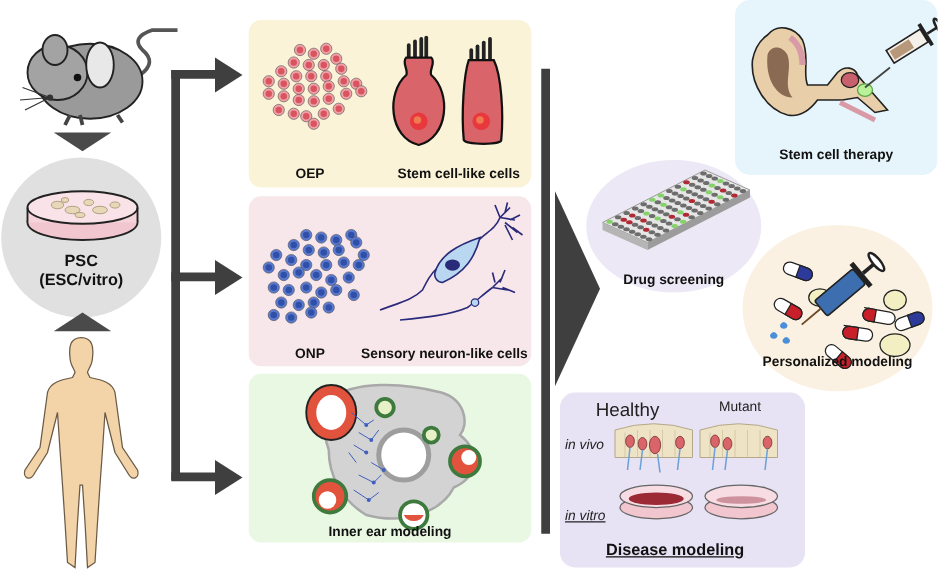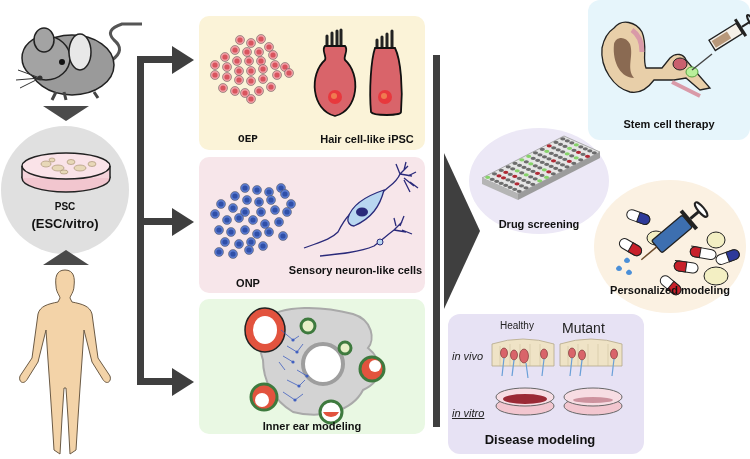--- a/index.html
+++ b/index.html
@@ -35,21 +35,21 @@
   <g fill="#e8d8b8" stroke="#a08a6a" stroke-width="0.6">
     <ellipse cx="30" cy="14" rx="5" ry="3"></ellipse>
       <ellipse cx="42" cy="18" rx="6" ry="3"></ellipse>
     <ellipse cx="55" cy="12" rx="4" ry="2.5"></ellipse>
       <ellipse cx="64" cy="18" rx="6" ry="3"></ellipse>
     <ellipse cx="76" cy="14" rx="4" ry="2.5"></ellipse>
       <ellipse cx="48" cy="22" rx="4" ry="2"></ellipse>
     <ellipse cx="36" cy="10" rx="3" ry="2"></ellipse>
   </g>
 </svg>
-<div class="lbl" style="left:0;width:130px;top:201px;font-size:10px;">PSC</div>
+<div class="lbl" style="left:0;width:130px;top:201px;font-size:13px;">PSC</div>
 <div class="lbl" style="left:0;width:130px;top:216px;font-size:13px;">(ESC/vitro)</div>
 
 <div class="abs" style="left:43px;top:250px;width:0;height:0;border-left:23px solid transparent;border-right:23px solid transparent;border-bottom:15px solid #4a4a4a;"></div>
 <svg style="left:8px;top:268px" width="115" height="190" viewBox="0 0 115 190">
   <path d="M57 2 C48 2 47 10 48 18 C48 24 52 28 52 30 L50 34 C40 36 32 38 30 46 L24 90 L12 108 C10 114 16 118 20 110 L30 94 L38 62 L40 92 L42 120 L44 150 L46 182 L52 186 L54 150 L56 120 L58 120 L60 150 L62 186 L68 182 L70 150 L72 120 L74 92 L76 62 L84 94 L94 110 C98 118 104 114 102 108 L90 90 L84 46 C82 38 74 36 64 34 L62 30 C62 28 66 24 66 18 C67 10 66 2 57 2 Z" fill="#f3d3a8" stroke="#6b5a45" stroke-width="1"></path>
 </svg>
 
 <div class="abs" style="left:137px;top:56px;width:7px;height:328px;background:#3f3f3f;"></div>
 <div class="abs" style="left:137px;top:56px;width:40px;height:7px;background:#3f3f3f;"></div>
 <div class="abs" style="left:172px;top:46px;width:0;height:0;border-top:14px solid transparent;border-bottom:14px solid transparent;border-left:22px solid #3f3f3f;"></div>
@@ -200,22 +200,22 @@
       <line x1="72" y1="18" x2="72" y2="4"></line>
       <line x1="77" y1="18" x2="77" y2="1"></line>
   </g>
   <path d="M10 16 L30 16 C34 20 28 26 30 30 C46 44 44 80 20 86 C-4 80 -6 44 10 30 C12 26 6 20 10 16 Z" fill="#d9646a" stroke="#111" stroke-width="1.8"></path>
   <circle cx="20" cy="67" r="7" fill="#e8383d"></circle>
     <circle cx="19" cy="66" r="3" fill="#f07a50"></circle>
   <path d="M60 18 L80 18 C86 30 88 60 86 82 C86 86 58 86 56 82 C54 60 56 30 60 18 Z" fill="#d9646a" stroke="#111" stroke-width="1.8"></path>
   <circle cx="70" cy="67" r="7" fill="#e8383d"></circle>
     <circle cx="69" cy="66" r="3" fill="#f07a50"></circle>
 </svg>
-<div class="lbl" style="left:228px;top:133px;width:40px;font-family:Liberation Mono, monospace;">OEP</div>
-<div class="lbl" style="left:312px;top:133px;width:110px;">Hair cell-like iPSC</div>
+<div class="lbl" style="left:228px;top:133px;width:40px;">OEP</div>
+<div class="lbl" style="left:312px;top:133px;width:110px;">Stem cell-like cells</div>
 
 <div class="panel" style="left:199px;top:157px;width:226px;height:136px;background:#f7e6ea;"></div>
 <svg id="onp-cells" style="left:205px;top:184px" width="90" height="80" viewBox="0 0 90 80">
     <g>
       <circle cx="40" cy="4" r="4.5" fill="#5a7ad0" stroke="#555" stroke-width="0.5"></circle>
       <circle cx="40" cy="4" r="2.6" fill="#2f4fa8"></circle>
     </g>
     <g>
       <circle cx="52" cy="6" r="4.5" fill="#5a7ad0" stroke="#555" stroke-width="0.5"></circle>
       <circle cx="52" cy="6" r="2.6" fill="#2f4fa8"></circle>
@@ -359,21 +359,21 @@
     <path d="M80 35 C88 26 96 24 100 14"></path>
     <path d="M100 14 L108 6 M100 14 L112 16 M104 10 L106 2 M108 16 L116 12 M100 14 L96 4 M104 18 L114 26 M110 22 L118 28 M104 20 L110 32"></path>
     <path d="M20 96 C40 94 60 92 74 86 C82 80 86 76 94 70"></path>
     <path d="M94 70 L102 62 M94 70 L106 72 M100 66 L104 56 M102 70 L112 74 M96 66 L94 58"></path>
   </g>
   <path d="M48 58 C52 44 66 36 84 30 C80 46 72 58 54 66 C50 66 47 62 48 58 Z" fill="#b9d7f0" stroke="#2a2a7a" stroke-width="1.3"></path>
   <ellipse cx="62" cy="52" rx="6" ry="4.5" fill="#2a2a7a"></ellipse>
   <circle cx="80" cy="82" r="3" fill="#b9d7f0" stroke="#2a2a7a" stroke-width="1"></circle>
 </svg>
 <div class="lbl" style="left:228px;top:277px;width:40px;text-align:center;">ONP</div>
-<div class="lbl" style="left:283px;top:264px;width:145px;">Sensory neuron-like cells</div>
+<div class="lbl" style="left:283px;top:277px;width:145px;">Sensory neuron-like cells</div>
 
 <div class="panel" style="left:199px;top:299px;width:226px;height:135px;background:#e9f8e3;"></div>
 <svg style="left:243px;top:300px" width="150" height="118" viewBox="0 0 150 118">
   <path d="M20 20 C40 4 80 6 110 14 C130 20 132 40 125 48 C140 60 142 80 120 90 C110 110 80 120 50 112 C30 100 20 80 20 60 C14 40 10 28 20 20 Z" fill="#d3d3d3" stroke="#a9a9a9" stroke-width="2"></path>
   <circle cx="80" cy="64" r="20" fill="#ffffff" stroke="#9e9e9e" stroke-width="4"></circle>
   <g>
     <ellipse cx="22" cy="30" rx="20" ry="22" fill="#e2533e" stroke="#222" stroke-width="1.5"></ellipse>
     <ellipse cx="22" cy="30" rx="12" ry="14" fill="#fff"></ellipse>
   </g>
   <g fill="#e8f0c8" stroke="#3e7a3e" stroke-width="3">
@@ -568,22 +568,22 @@
   </g>
   <g fill="#4a8fd8">
       <path d="M12 66 q3 -5 6 0 a3 3 0 0 1 -6 0z"></path>
       <path d="M4 74 q3 -5 6 0 a3 3 0 0 1 -6 0z"></path>
       <path d="M14 78 q3 -5 6 0 a3 3 0 0 1 -6 0z"></path>
     </g>
 </svg>
 <div class="lbl" style="left:594px;top:284px;width:152px;">Personalized modeling</div>
 
 <div class="panel" style="left:448px;top:314px;width:196px;height:140px;background:#e7e2f4;border-radius:12px;"></div>
-<div class="abs" style="left:500px;top:320px;width:60px;font-size:10px;color:#222;">Healthy</div>
-<div class="abs" style="left:562px;top:320px;width:60px;text-align:left;font-size:14px;color:#222;">Mutant</div>
+<div class="abs" style="left:472px;top:320px;width:60px;text-align:center;font-size:15px;color:#222;">Healthy</div>
+<div class="abs" style="left:562px;top:320px;width:60px;text-align:center;font-size:11px;color:#222;">Mutant</div>
 <div class="abs" style="left:452px;top:350px;font-size:11px;font-style:italic;color:#222;">in vivo</div>
 <div class="abs" style="left:452px;top:407px;font-size:11px;font-style:italic;color:#222;text-decoration:underline;">in vitro</div>
 <svg style="left:490px;top:336px" width="66" height="42" viewBox="0 0 66 42">
   <path d="M2 8 Q33 -2 64 8 L64 30 L2 30 Z" fill="#efe3c6" stroke="#b4a88a" stroke-width="0.8"></path>
   <g stroke="#c6b894" stroke-width="0.5">
       <line x1="10" y1="10" x2="10" y2="30"></line>
       <line x1="20" y1="8" x2="20" y2="30"></line>
       <line x1="30" y1="8" x2="30" y2="30"></line>
       <line x1="40" y1="8" x2="40" y2="30"></line>
       <line x1="50" y1="8" x2="50" y2="30"></line>
@@ -624,13 +624,13 @@
 <svg style="left:494px;top:386px" width="62" height="30" viewBox="0 0 62 30">
   <ellipse cx="31" cy="20" rx="29" ry="9" fill="#f2c6cf" stroke="#666" stroke-width="1"></ellipse>
   <ellipse cx="31" cy="11" rx="29" ry="9" fill="#f7dde3" stroke="#666" stroke-width="1"></ellipse>
   <ellipse cx="31" cy="13" rx="22" ry="5" fill="#9b2a35"></ellipse>
 </svg>
 <svg style="left:562px;top:386px" width="62" height="30" viewBox="0 0 62 30">
   <ellipse cx="31" cy="20" rx="29" ry="9" fill="#f2c6cf" stroke="#666" stroke-width="1"></ellipse>
   <ellipse cx="31" cy="11" rx="29" ry="9" fill="#f7dde3" stroke="#666" stroke-width="1"></ellipse>
   <ellipse cx="31" cy="14" rx="20" ry="3" fill="#b06070" opacity="0.6"></ellipse>
 </svg>
-<div class="lbl" style="left:448px;top:432px;width:184px;font-size:13px;">Disease modeling</div>
+<div class="lbl" style="left:448px;top:432px;width:184px;font-size:13px;text-decoration:underline;">Disease modeling</div>
 
 </body></html>

